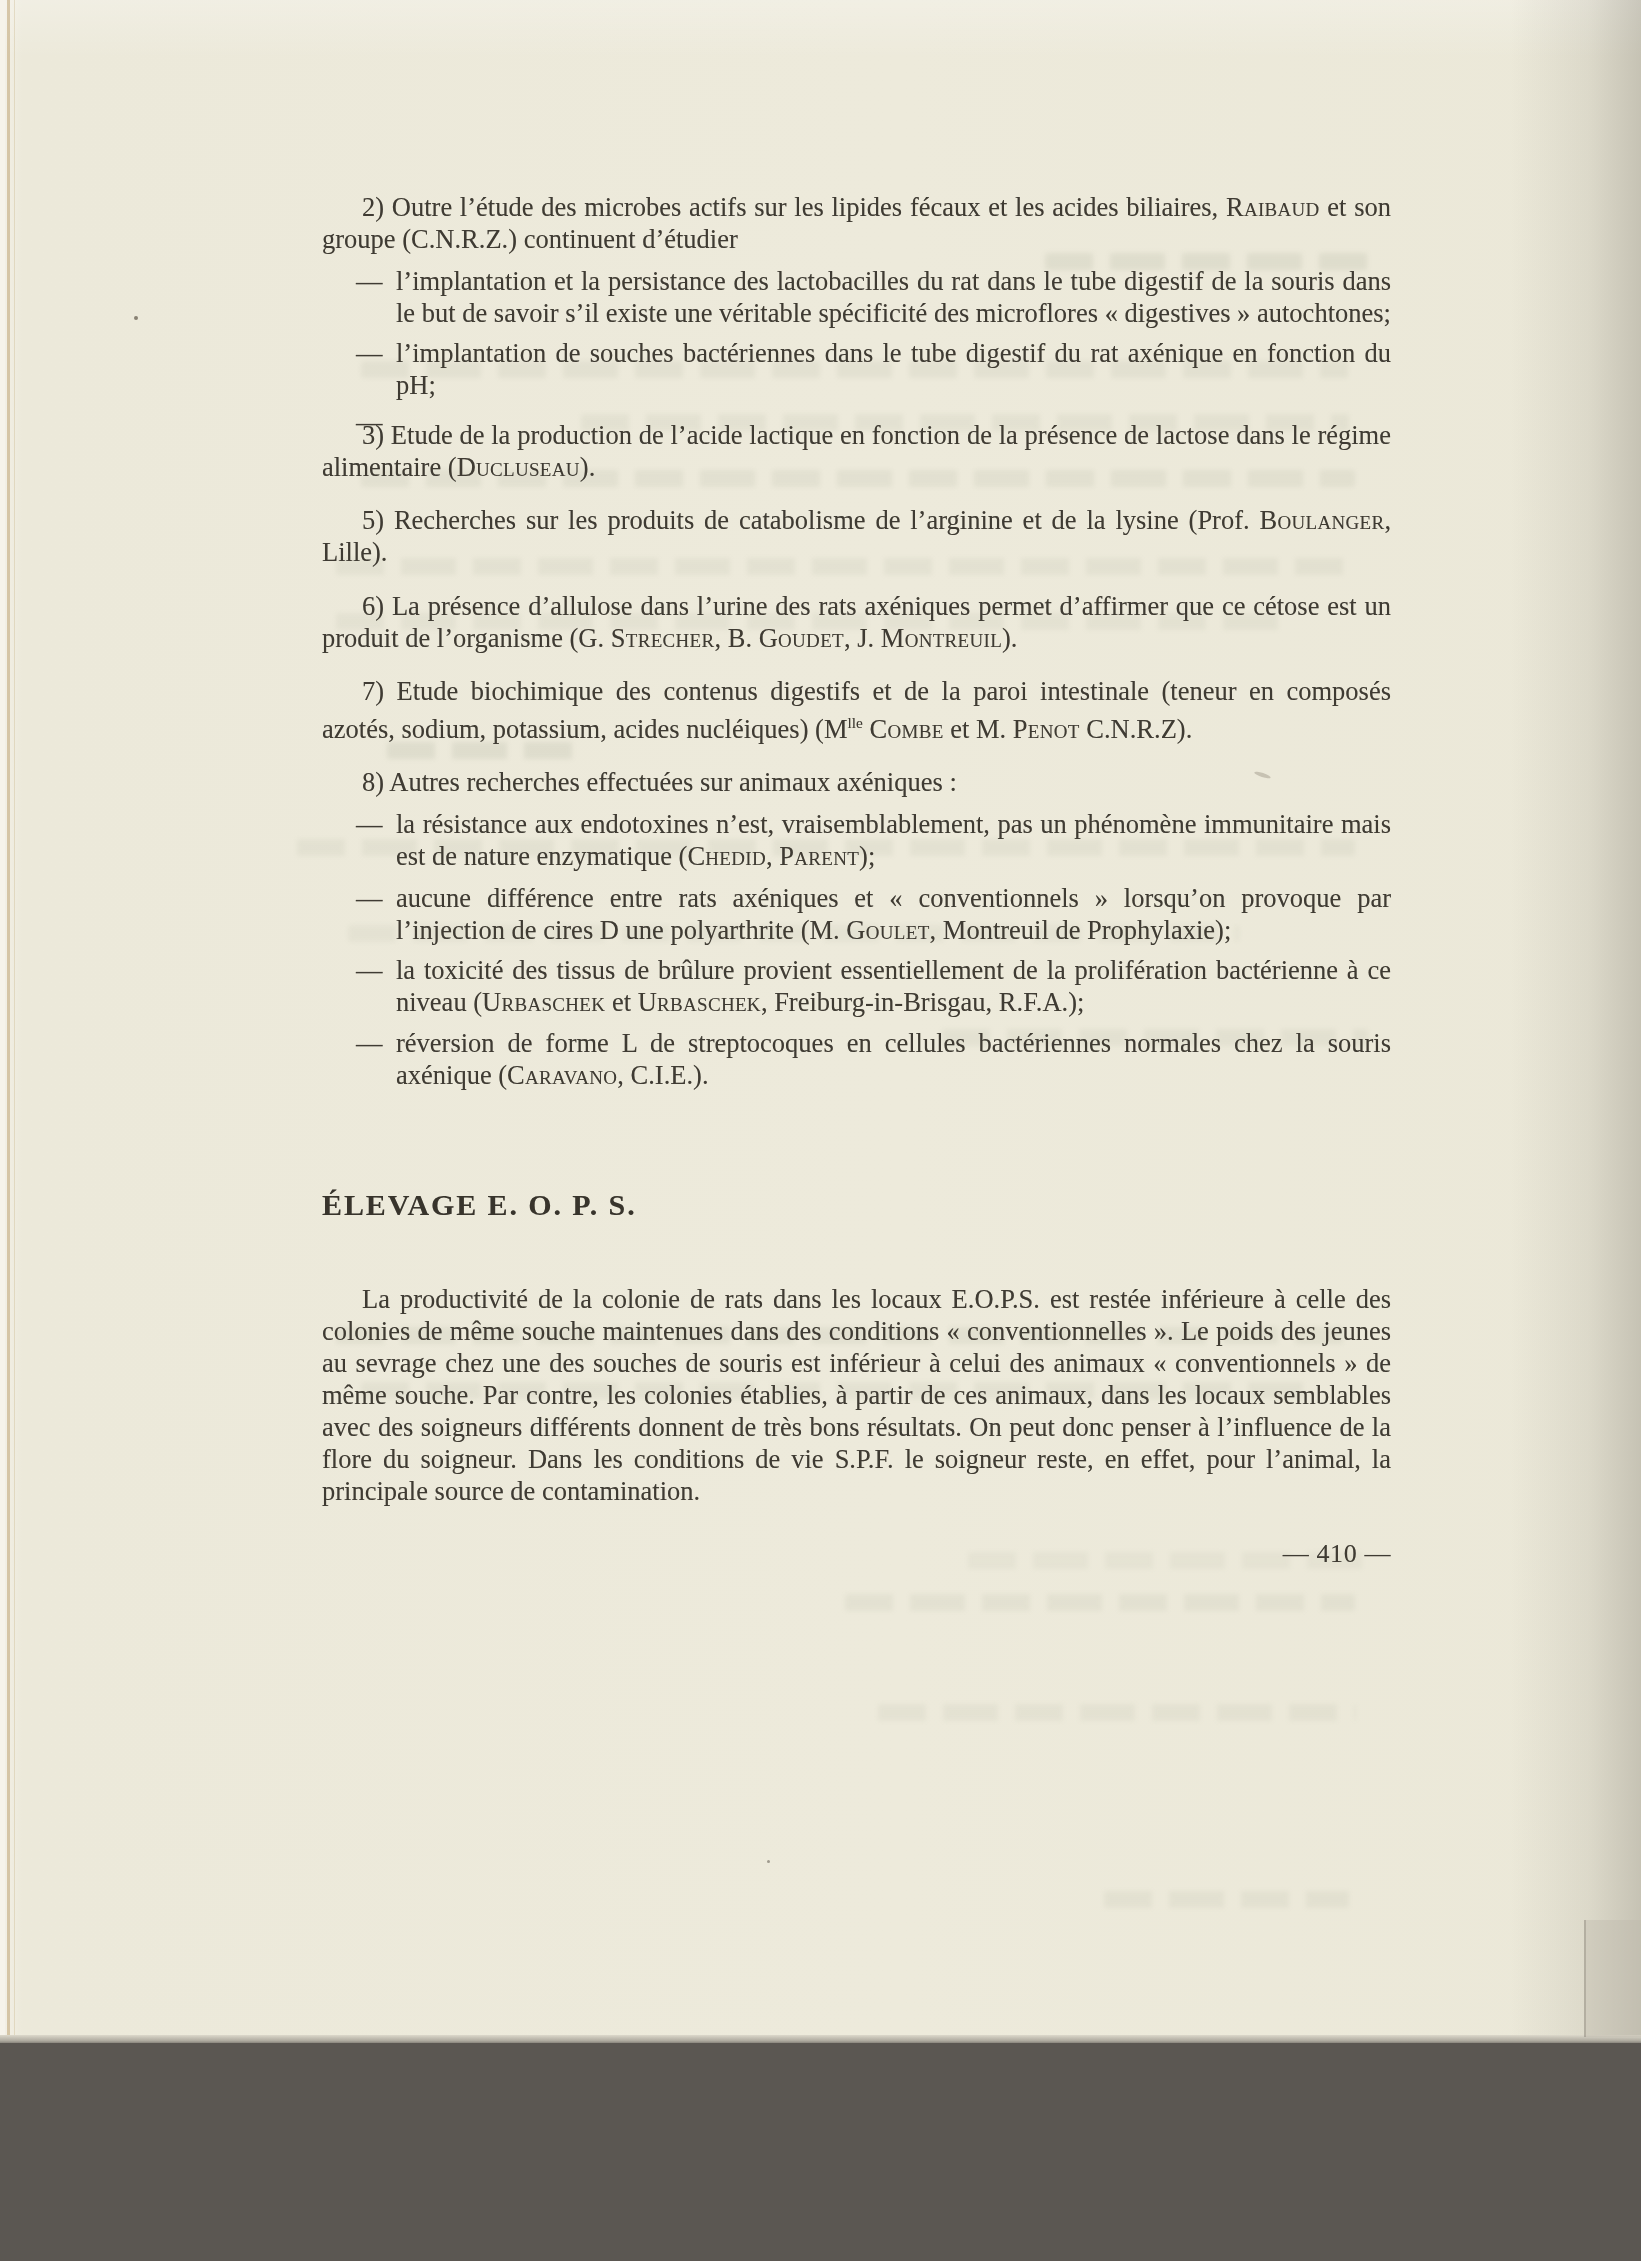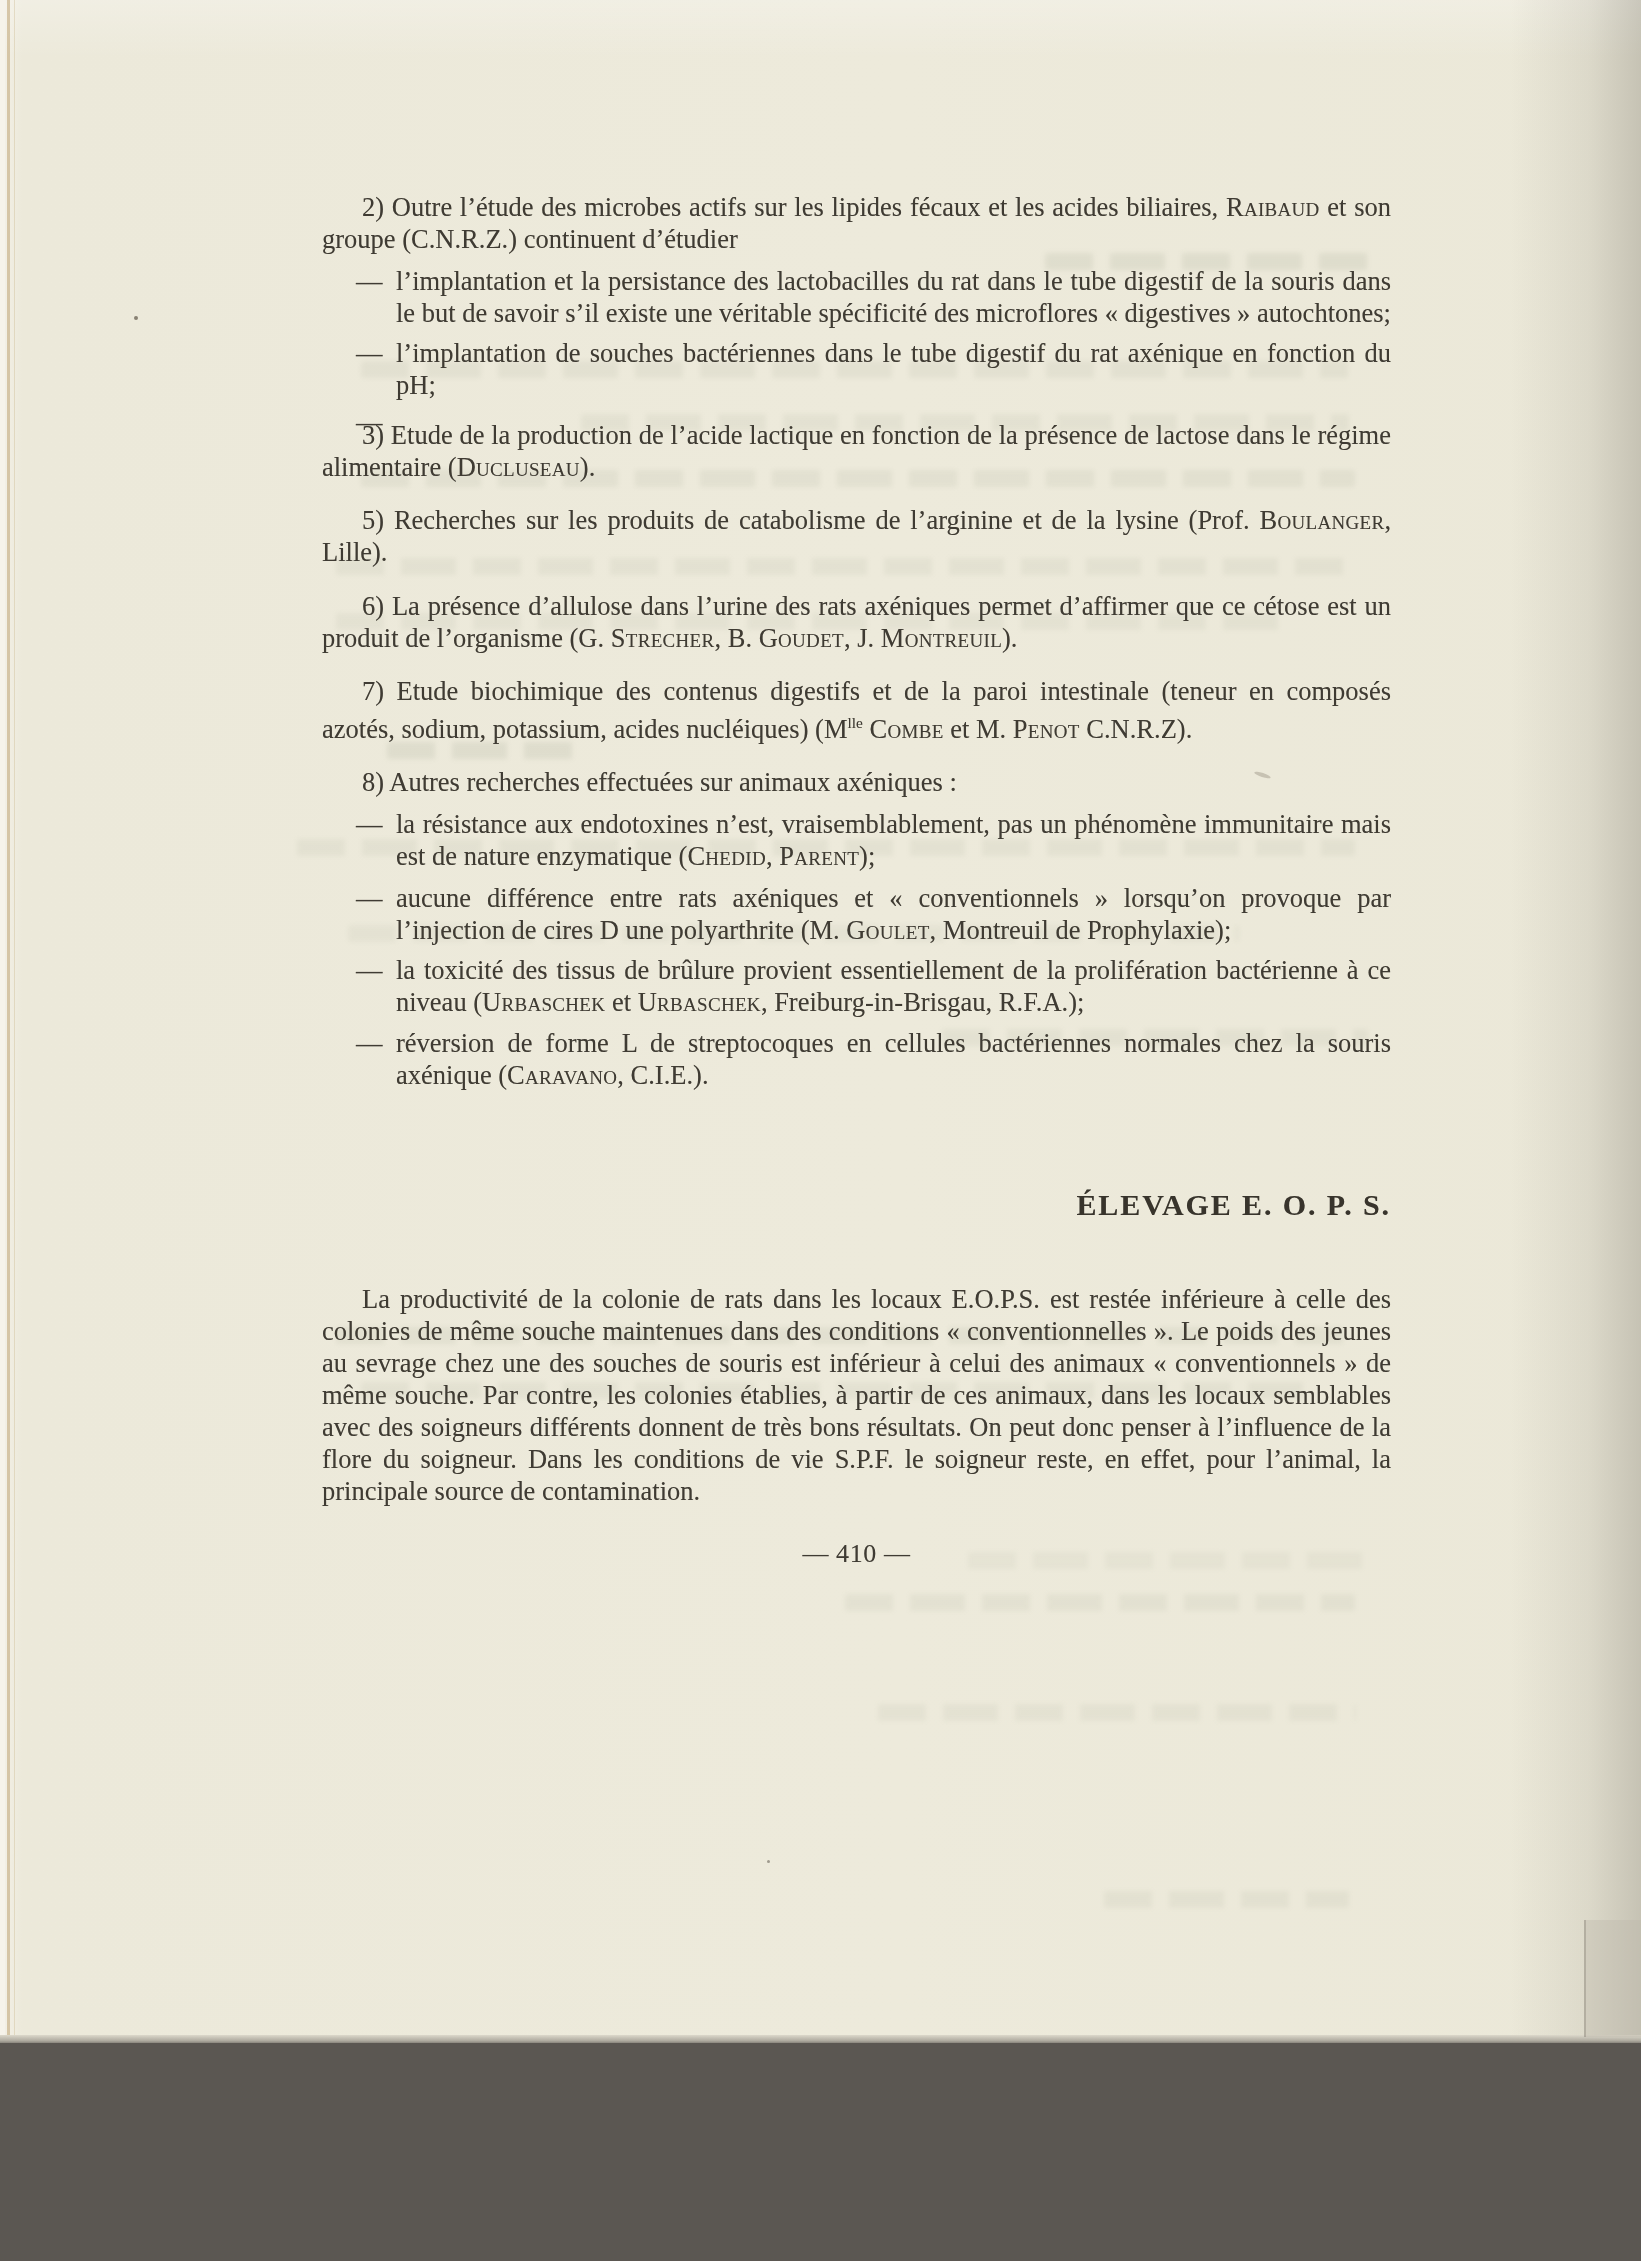--- a/index.html
+++ b/index.html
@@ -42,24 +42,24 @@
   .text-col{
     position:absolute;left:290px;top:191px;width:1069px;
     color:#3f3b33;font-size:26.5px;line-height:32px;text-align:justify;
     text-shadow:0 0 0.6px rgba(63,59,51,.30);
     margin-left:32px;
   }
   .para{margin:0;text-indent:40px;}
   .item{position:relative;padding-left:74px;margin:0;}
   .item .marker{position:absolute;left:34px;top:0;}
   .heading{
-    margin:0;font-size:30px;font-weight:bold;text-align:right;
+    margin:0;font-size:30px;font-weight:bold;text-align:left;
     letter-spacing:1.9px;text-indent:0;color:#38342c;
   }
-  .pagenum{margin:0;text-align:center;font-size:26px;letter-spacing:0.6px;}
+  .pagenum{margin:0;text-align:right;font-size:26px;letter-spacing:0.6px;}
   .sc{font-variant:small-caps;letter-spacing:0.3px;}
   .sup{font-size:58%;vertical-align:super;}
   .sub{font-size:62%;vertical-align:sub;}
 </style>
 </head>
 <body>
 
 <div class="scan">
 
   <div class="paper"></div>

